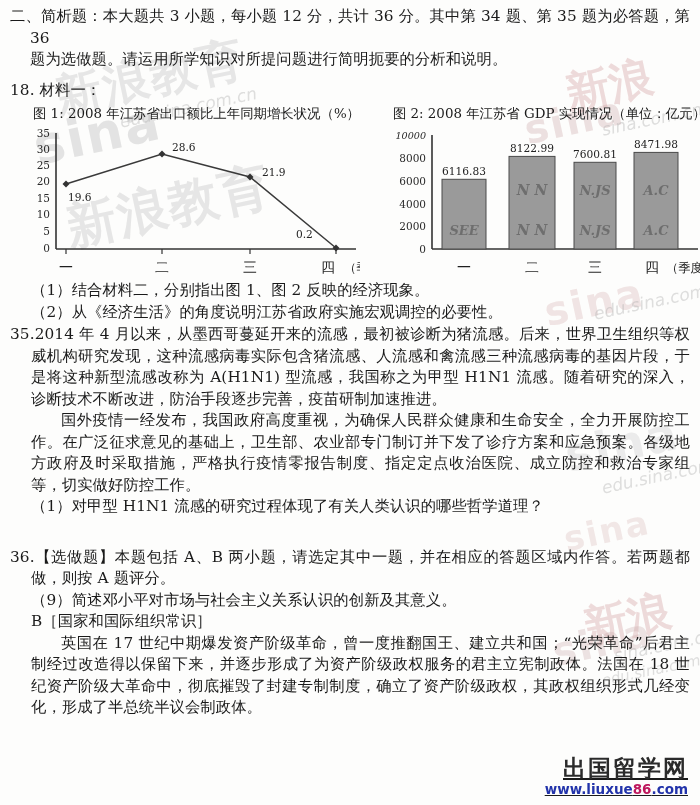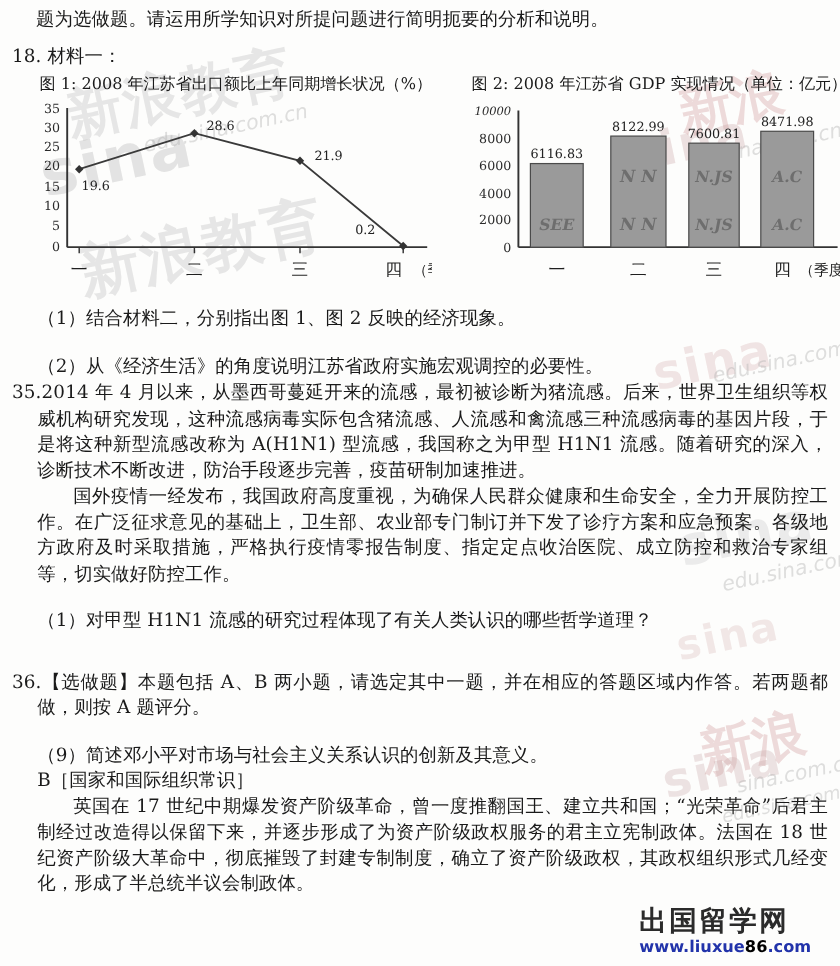--- a/index.html
+++ b/index.html
@@ -56,21 +56,21 @@
     line-height: 21.5px;
     letter-spacing: 0.1px;
     margin: 0;
     text-align: justify;
   }
   .indent-hang {
     padding-left: 20px;
     text-indent: -20px;
   }
   .indent-2 { text-indent: 30px; }
-  .indent-q { padding-left: 21px; margin-top: 18px; }
+  .indent-q { padding-left: 21px; }
   .indent-sub { padding-left: 21px; }
   .t34 { margin-top: 9px; }
 
   
   .figs {
     display: flex;
     gap: 16px;
     margin-top: 4px;
     position: relative;
     z-index: 2;
@@ -112,42 +112,43 @@
   }
   .cat-unit {
     font-family: "DejaVu Serif", "Liberation Serif", serif;
     font-size: 12.3px;
     fill: #1f1f1f;
   }
 
   
   .site-logo {
     position: absolute;
-    right: 24px;
+    right: 12px;
     bottom: 8px;
-    text-align: left;
+    text-align: right;
     z-index: 3;
+    text-decoration: underline;
   }
   .site-logo .cn {
     font-family: "DejaVu Sans", "Liberation Sans", sans-serif;
     font-size: 23px;
     font-weight: bold;
     color: #2b2b2b;
     letter-spacing: 2px;
     line-height: 26px;
   }
   .site-logo .url {
     font-family: "DejaVu Sans", "Liberation Sans", sans-serif;
     font-size: 13.5px;
     font-weight: bold;
     color: #2233aa;
     letter-spacing: 0px;
     line-height: 16px;
   }
-  .site-logo .url .dig { color: #000000; }
+  .site-logo .url .dig { color: #be185d; }
 </style>
 </head>
 <body>
 
 <div class="page">
 
   <div class="wm wm-sina-big wm-rot" style="left:50px; top:68px;">新浪教育</div>
   <div class="wm wm-sina-big wm-rot" style="left:28px; top:118px; color:rgba(176,176,176,0.33); font-size:52px;">sina</div>
   <div class="wm wm-url wm-rot" style="left:118px; top:112px;">edu.sina.com.cn</div>
   <div class="wm wm-sina-big wm-rot" style="left:60px; top:196px; font-size:50px;">新浪教育</div>
@@ -159,20 +160,21 @@
   <div class="wm wm-sina-big wm-rot" style="left:560px; top:430px; color:rgba(198,198,198,0.32); font-size:46px;">sina</div>
   <div class="wm wm-url wm-rot" style="left:600px; top:478px;">edu.sina.com.cn</div>
   <div class="wm wm-sina-red wm-rot" style="left:578px; top:600px;">新浪</div>
   <div class="wm wm-sina-big wm-rot" style="left:548px; top:630px; color:rgba(200,165,165,0.30); font-size:40px;">sina</div>
   <div class="wm wm-url wm-rot" style="left:612px; top:646px;">sina.com.cn</div>
   <div class="wm wm-url wm-rot" style="left:600px; top:672px; font-size:15px;">edu.sina.com.cn</div>
   <div class="wm wm-sina-big wm-rot" style="left:560px; top:520px; color:rgba(205,165,165,0.24); font-size:34px;">sina</div>
 
   <div class="content">
 
+    <div class="para indent-hang">二、简析题：本大题共 3 小题，每小题 12 分，共计 36 分。其中第 34 题、第 35 题为必答题，第 36</div>
     <div class="para" style="padding-left:20px;">题为选做题。请运用所学知识对所提问题进行简明扼要的分析和说明。</div>
 
     <div class="para t34">
       <span>18.</span>
       <span>材料一：</span>
     </div>
 
     <div class="figs">
 
       <div class="fig fig1">

